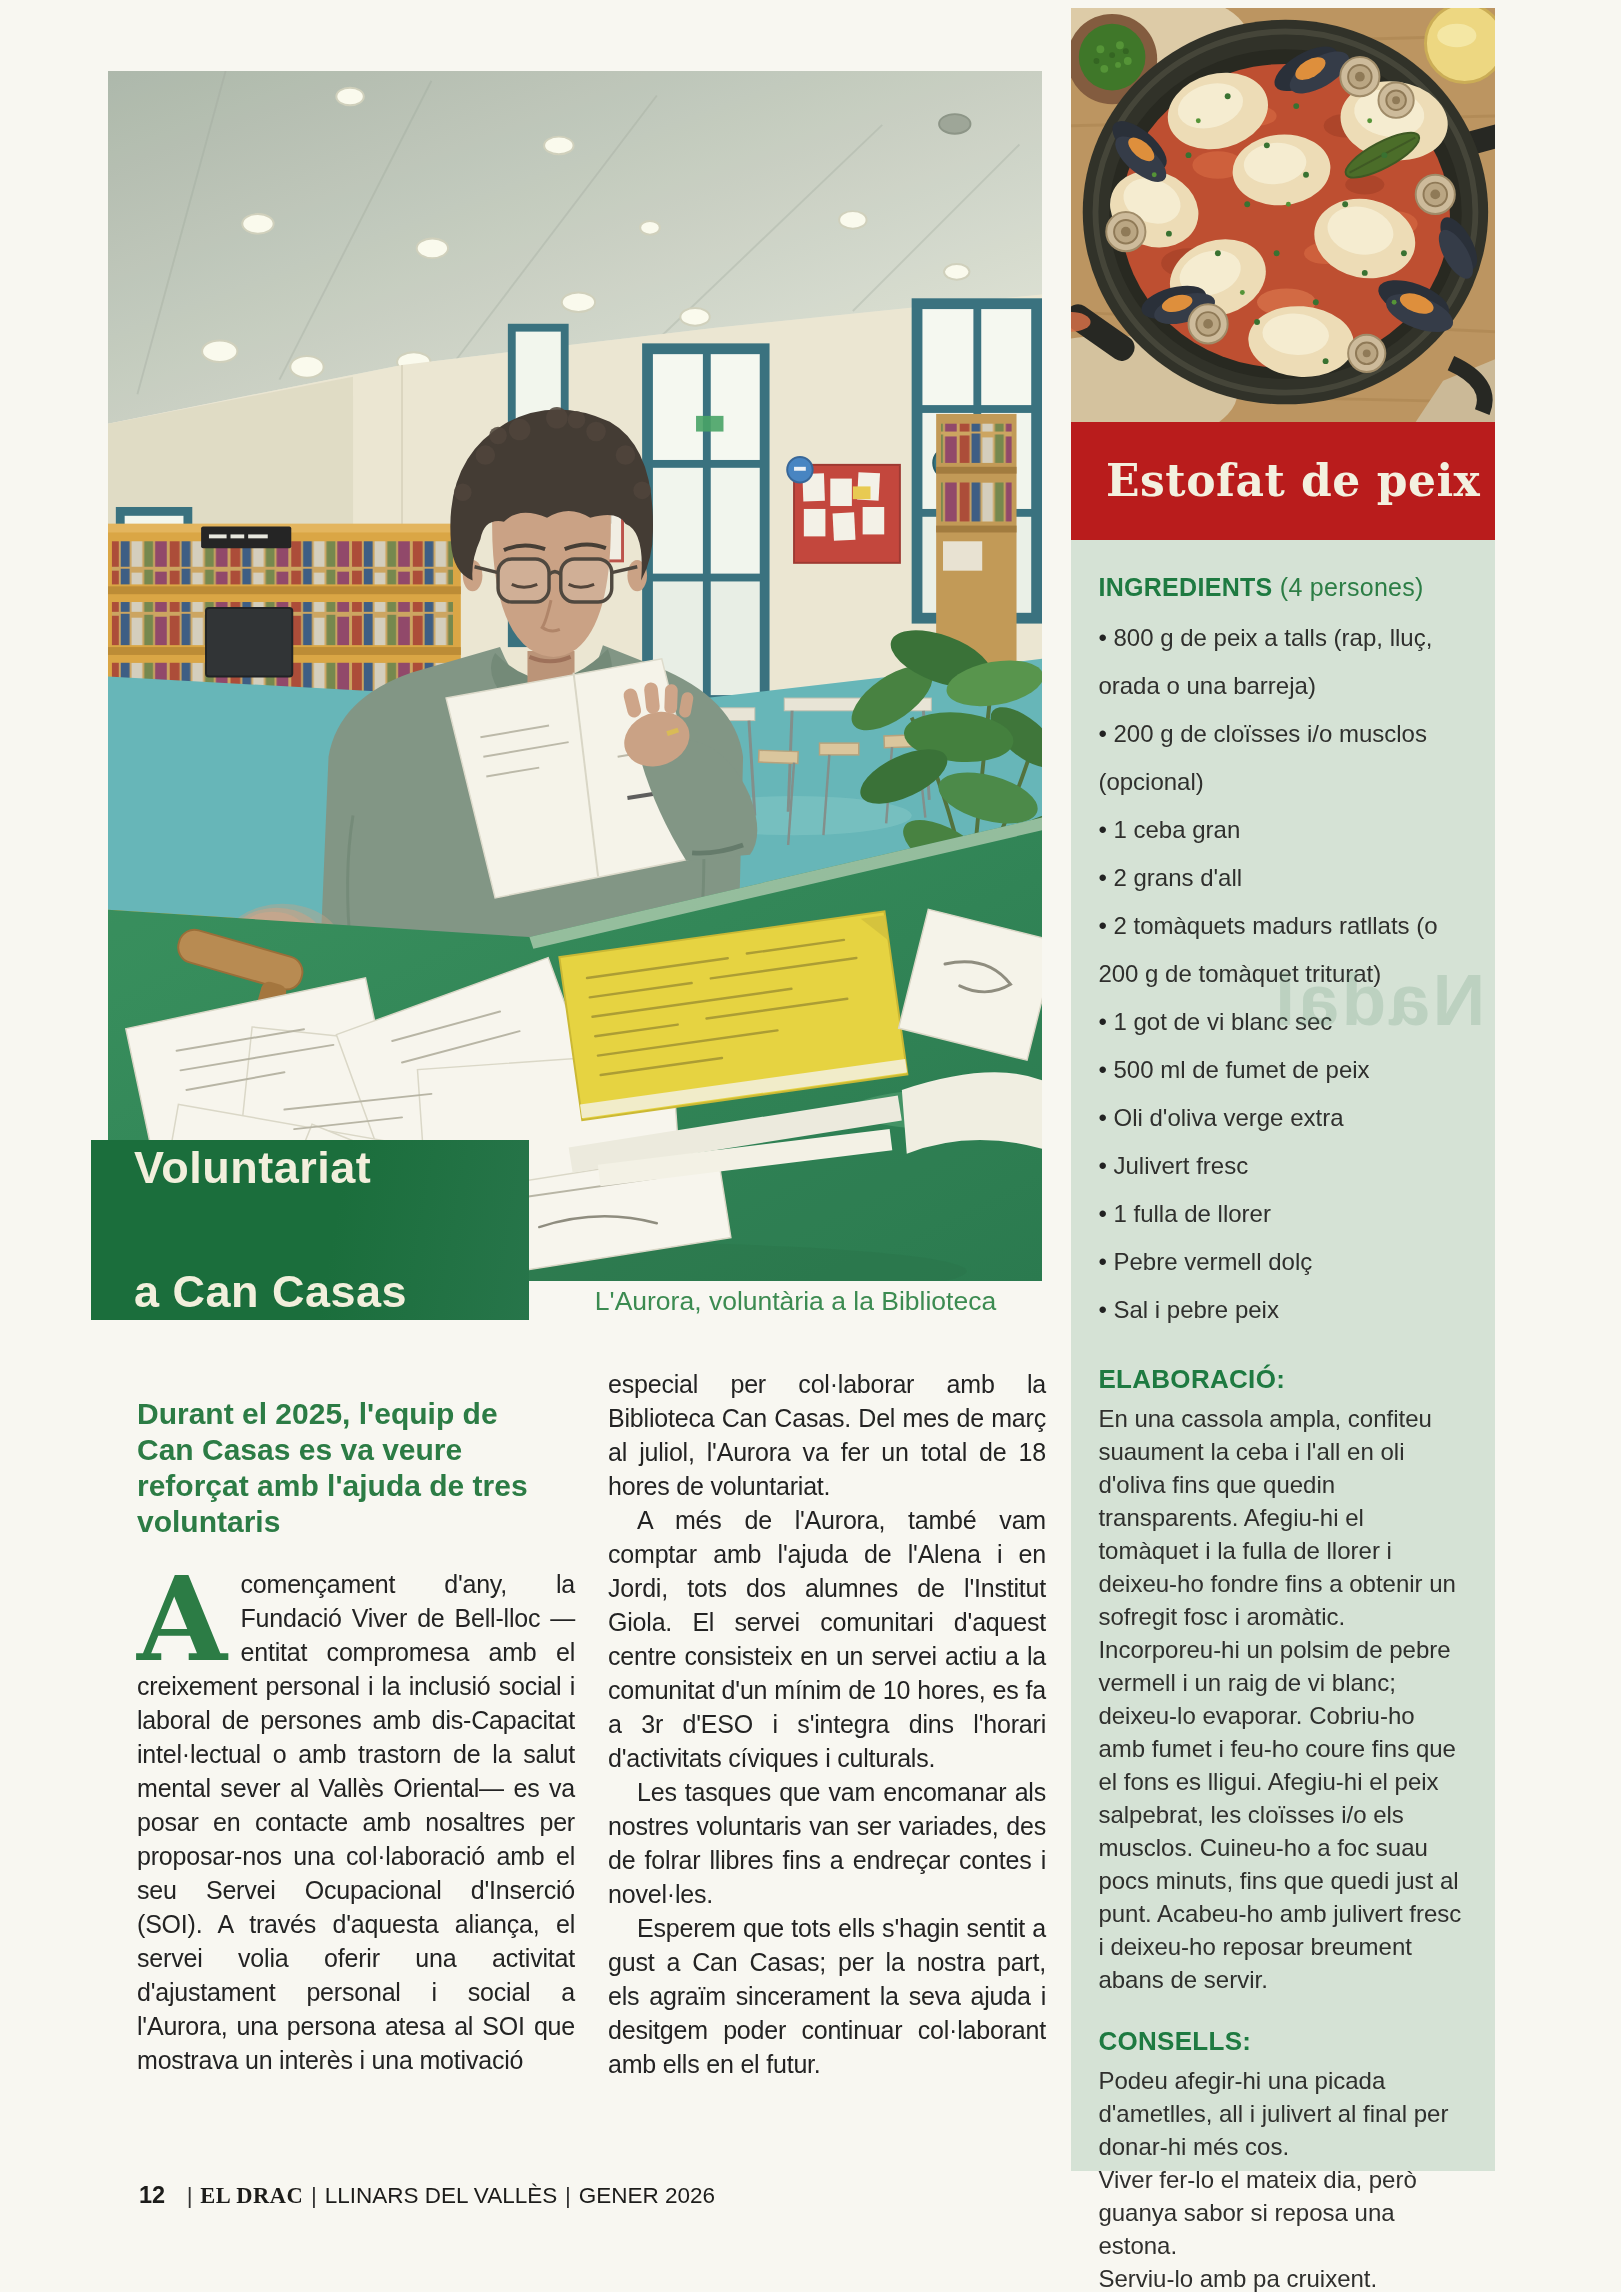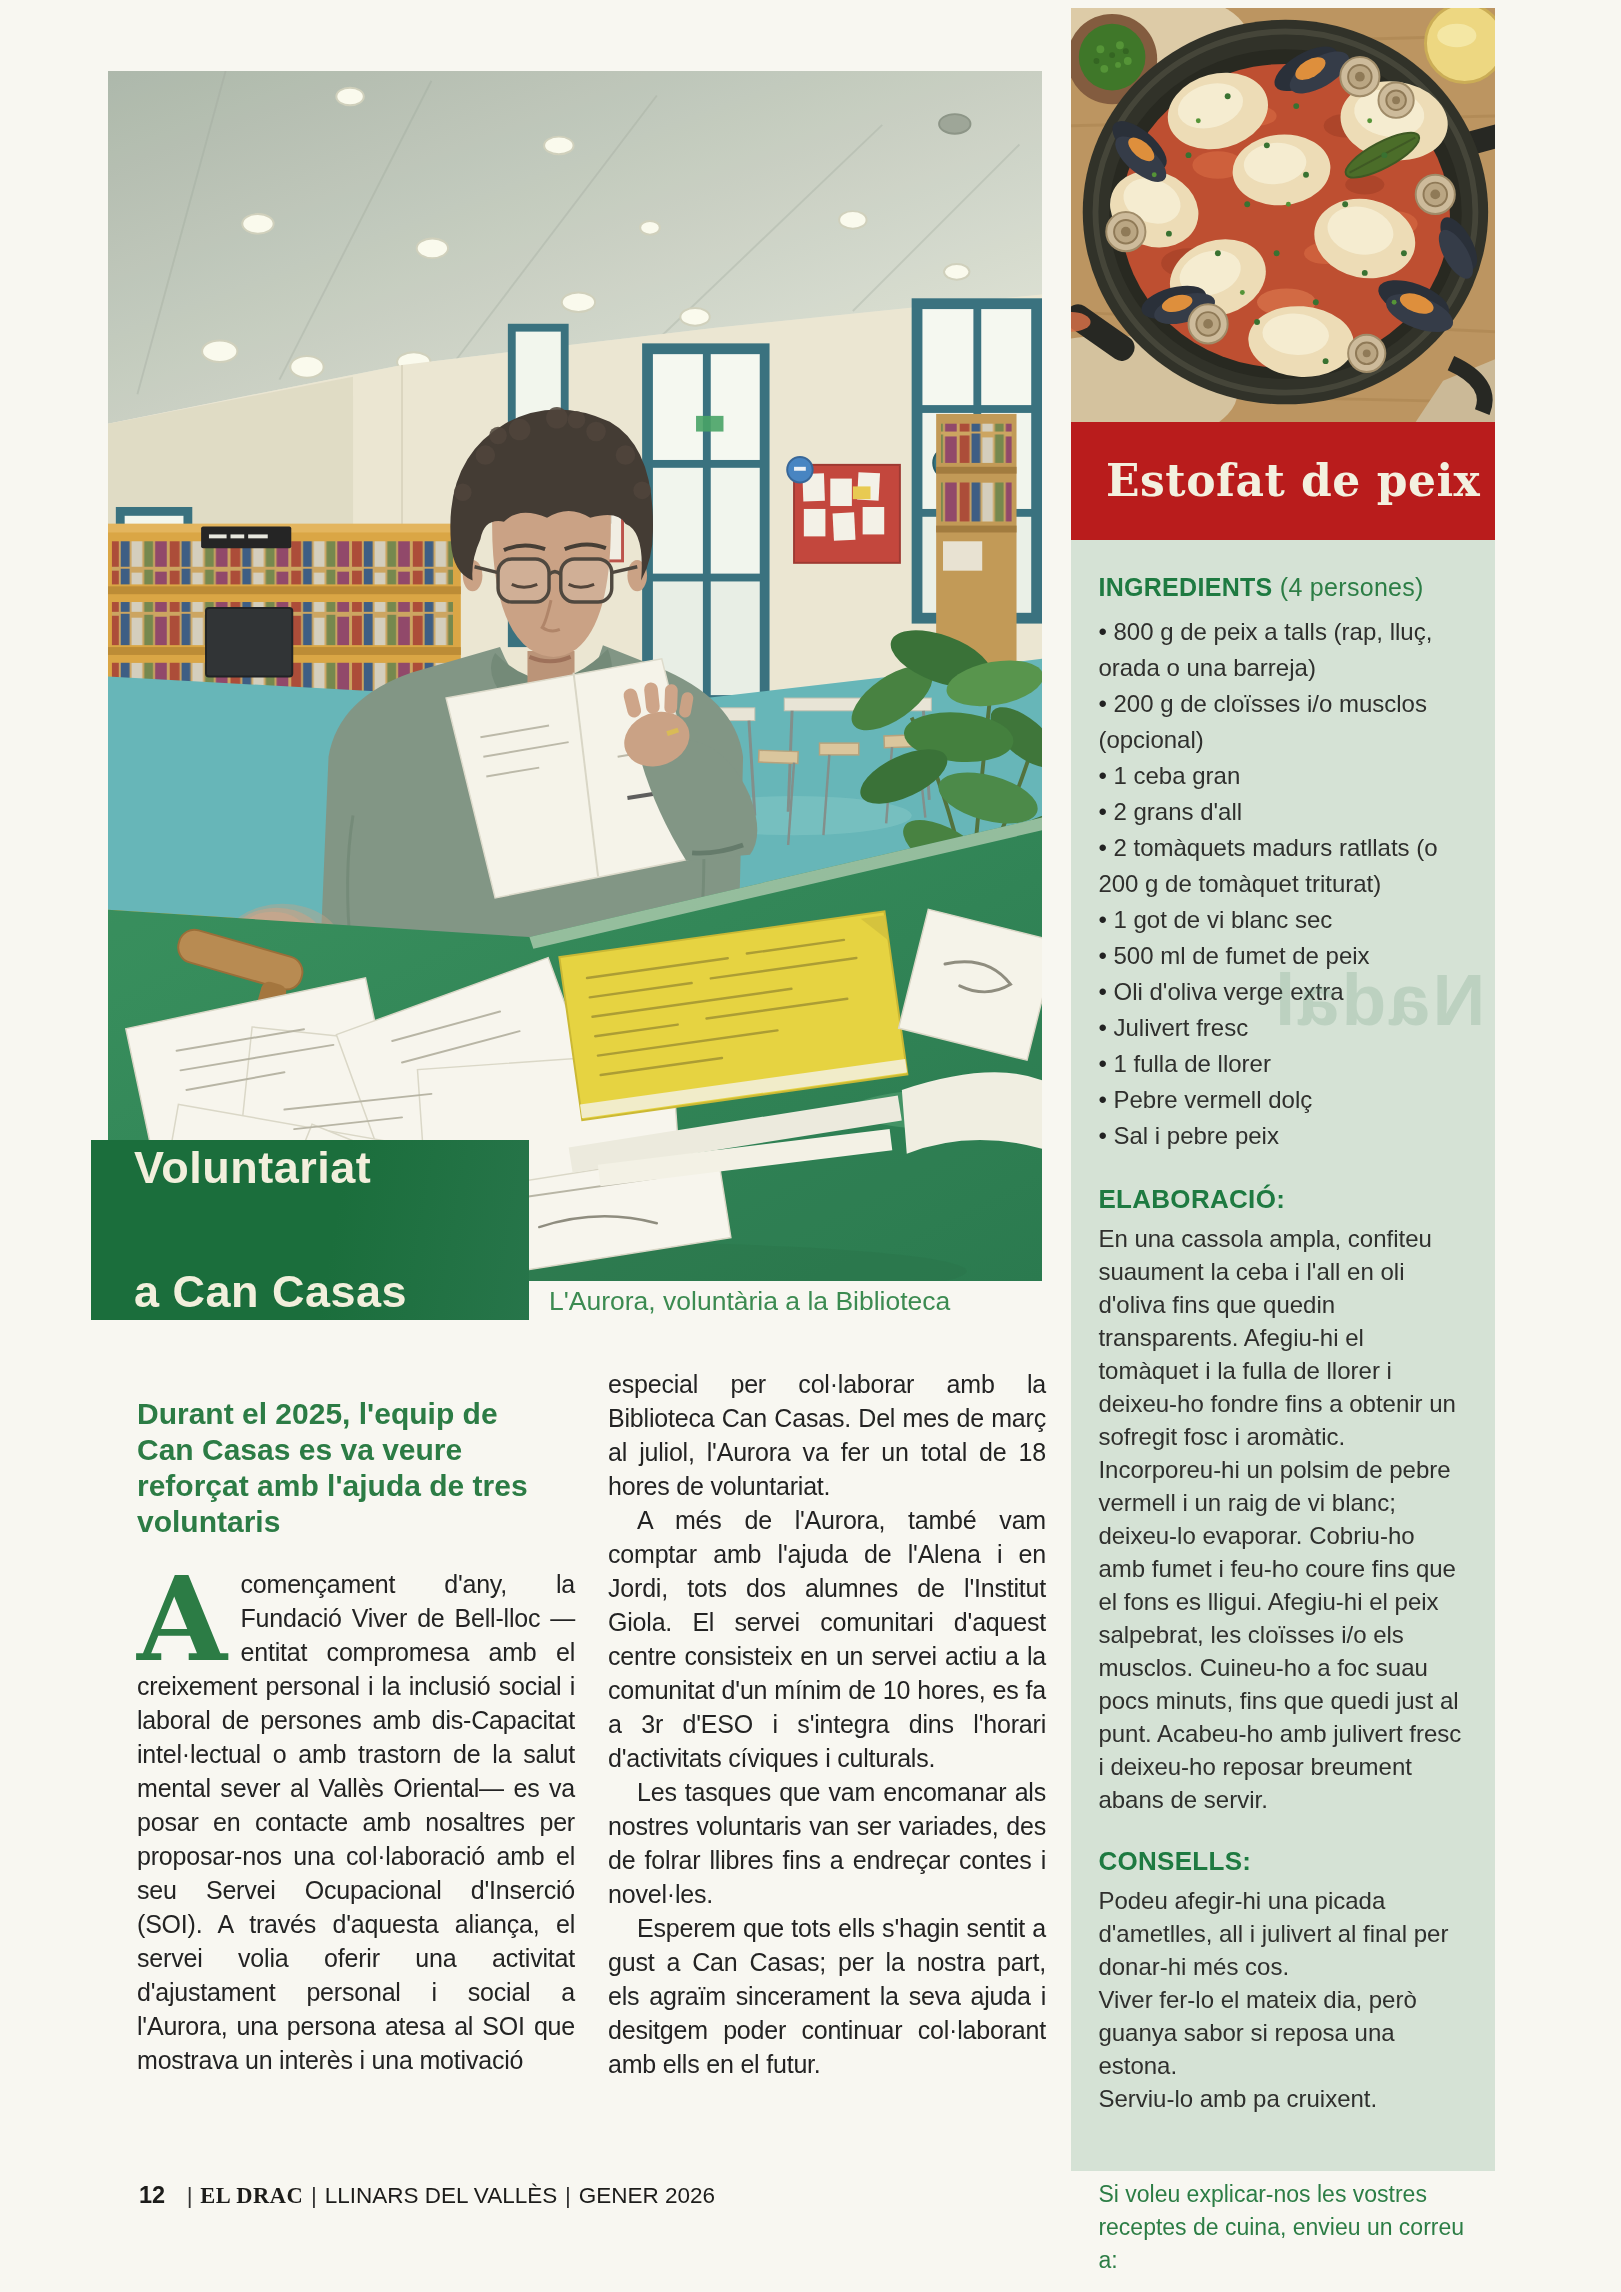--- a/index.html
+++ b/index.html
@@ -7,21 +7,21 @@
         font-family:"Liberation Sans",sans-serif;color:#222;}
   
   .photo{position:absolute;left:108px;top:71px;width:934px;height:1210px;overflow:hidden;background:#dfe2d6;}
   .photo svg{display:block;width:100%;height:100%;}
   
   .title-box{position:absolute;left:91px;top:1140px;width:438px;height:180px;
              background:linear-gradient(100deg,#1b6e3c 55%,#27754a);
              display:flex;flex-direction:column;justify-content:space-between;padding-left:43px;box-sizing:border-box;}
   .title-box span{display:block;font-size:45px;line-height:56px;font-weight:bold;color:#f2efdc;letter-spacing:0.5px;}
   
-  .caption{position:absolute;left:549px;top:1286px;width:493px;text-align:left;
+  .caption{position:absolute;left:549px;top:1286px;width:493px;text-align:center;
            font-size:26.5px;color:#3c8b51;}
   
   .col{position:absolute;width:438px;font-size:25px;line-height:34px;letter-spacing:-0.2px;
        text-align:justify;color:#232323;}
   .col-left{left:137px;top:1396px;}
   .col-right{left:608px;top:1367px;}
   .headline{width:421px;font-size:30px;line-height:36px;font-weight:bold;color:#2c7c45;
             letter-spacing:0;text-align:left;margin:0 0 27.4px 0;}
   .dropcap{float:left;font-family:"DejaVu Serif",serif;font-weight:bold;font-size:116px;line-height:84px;
            color:#2c7c45;margin:9.8px 13.7px 0 0;}
@@ -33,21 +33,21 @@
   .recipe-photo{width:424px;height:414px;overflow:hidden;background:#b9905a;}
   .recipe-photo svg{display:block;width:100%;height:100%;}
   .recipe-header{height:118px;background:#b91c1c;display:flex;align-items:center;box-sizing:border-box;padding-left:35px;}
   .recipe-header h1{margin:0;font-family:"DejaVu Serif",serif;font-weight:bold;font-size:44px;
                     color:#f3f0df;letter-spacing:0.5px;}
   .recipe-panel{position:relative;background:#d5e2d5;height:1631px;box-sizing:border-box;
                 padding:25.5px 27.4px;font-size:24px;line-height:33px;color:#2f2f2d;}
   .rp-h{font-weight:bold;color:#1e7a41;font-size:25px;letter-spacing:0.3px;margin:5.9px 0 9.8px 0;}
   .rp-h .light{font-weight:normal;}
   ul.ing{list-style:none;margin:0;padding:0;}
-  ul.ing li{line-height:36px;}
+  ul.ing li{line-height:48px;}
   ul.ing li::before{content:"• ";color:#222;}
   .elab-h,.tips-h{font-weight:bold;color:#1e7a41;font-size:26px;margin:29px 0 5.9px 0;letter-spacing:0.3px;}
   .tips p{margin:0;}
   .contact{margin-top:63px;color:#2c7d45;font-size:23px;line-height:33px;}
   .ghost{position:absolute;top:443px;right:9.8px;font-size:73px;font-weight:bold;color:#5d8f72;
          opacity:.2;transform:scaleX(-1);letter-spacing:2.9px;pointer-events:none;}
   
   .footer{position:absolute;left:139px;top:2182px;font-size:22.5px;color:#1c1c1a;display:flex;align-items:baseline;}
   .footer .num{font-weight:bold;font-size:23.5px;margin-right:13.7px;}
   .footer .sep{margin:0 7.8px;color:#333;}

